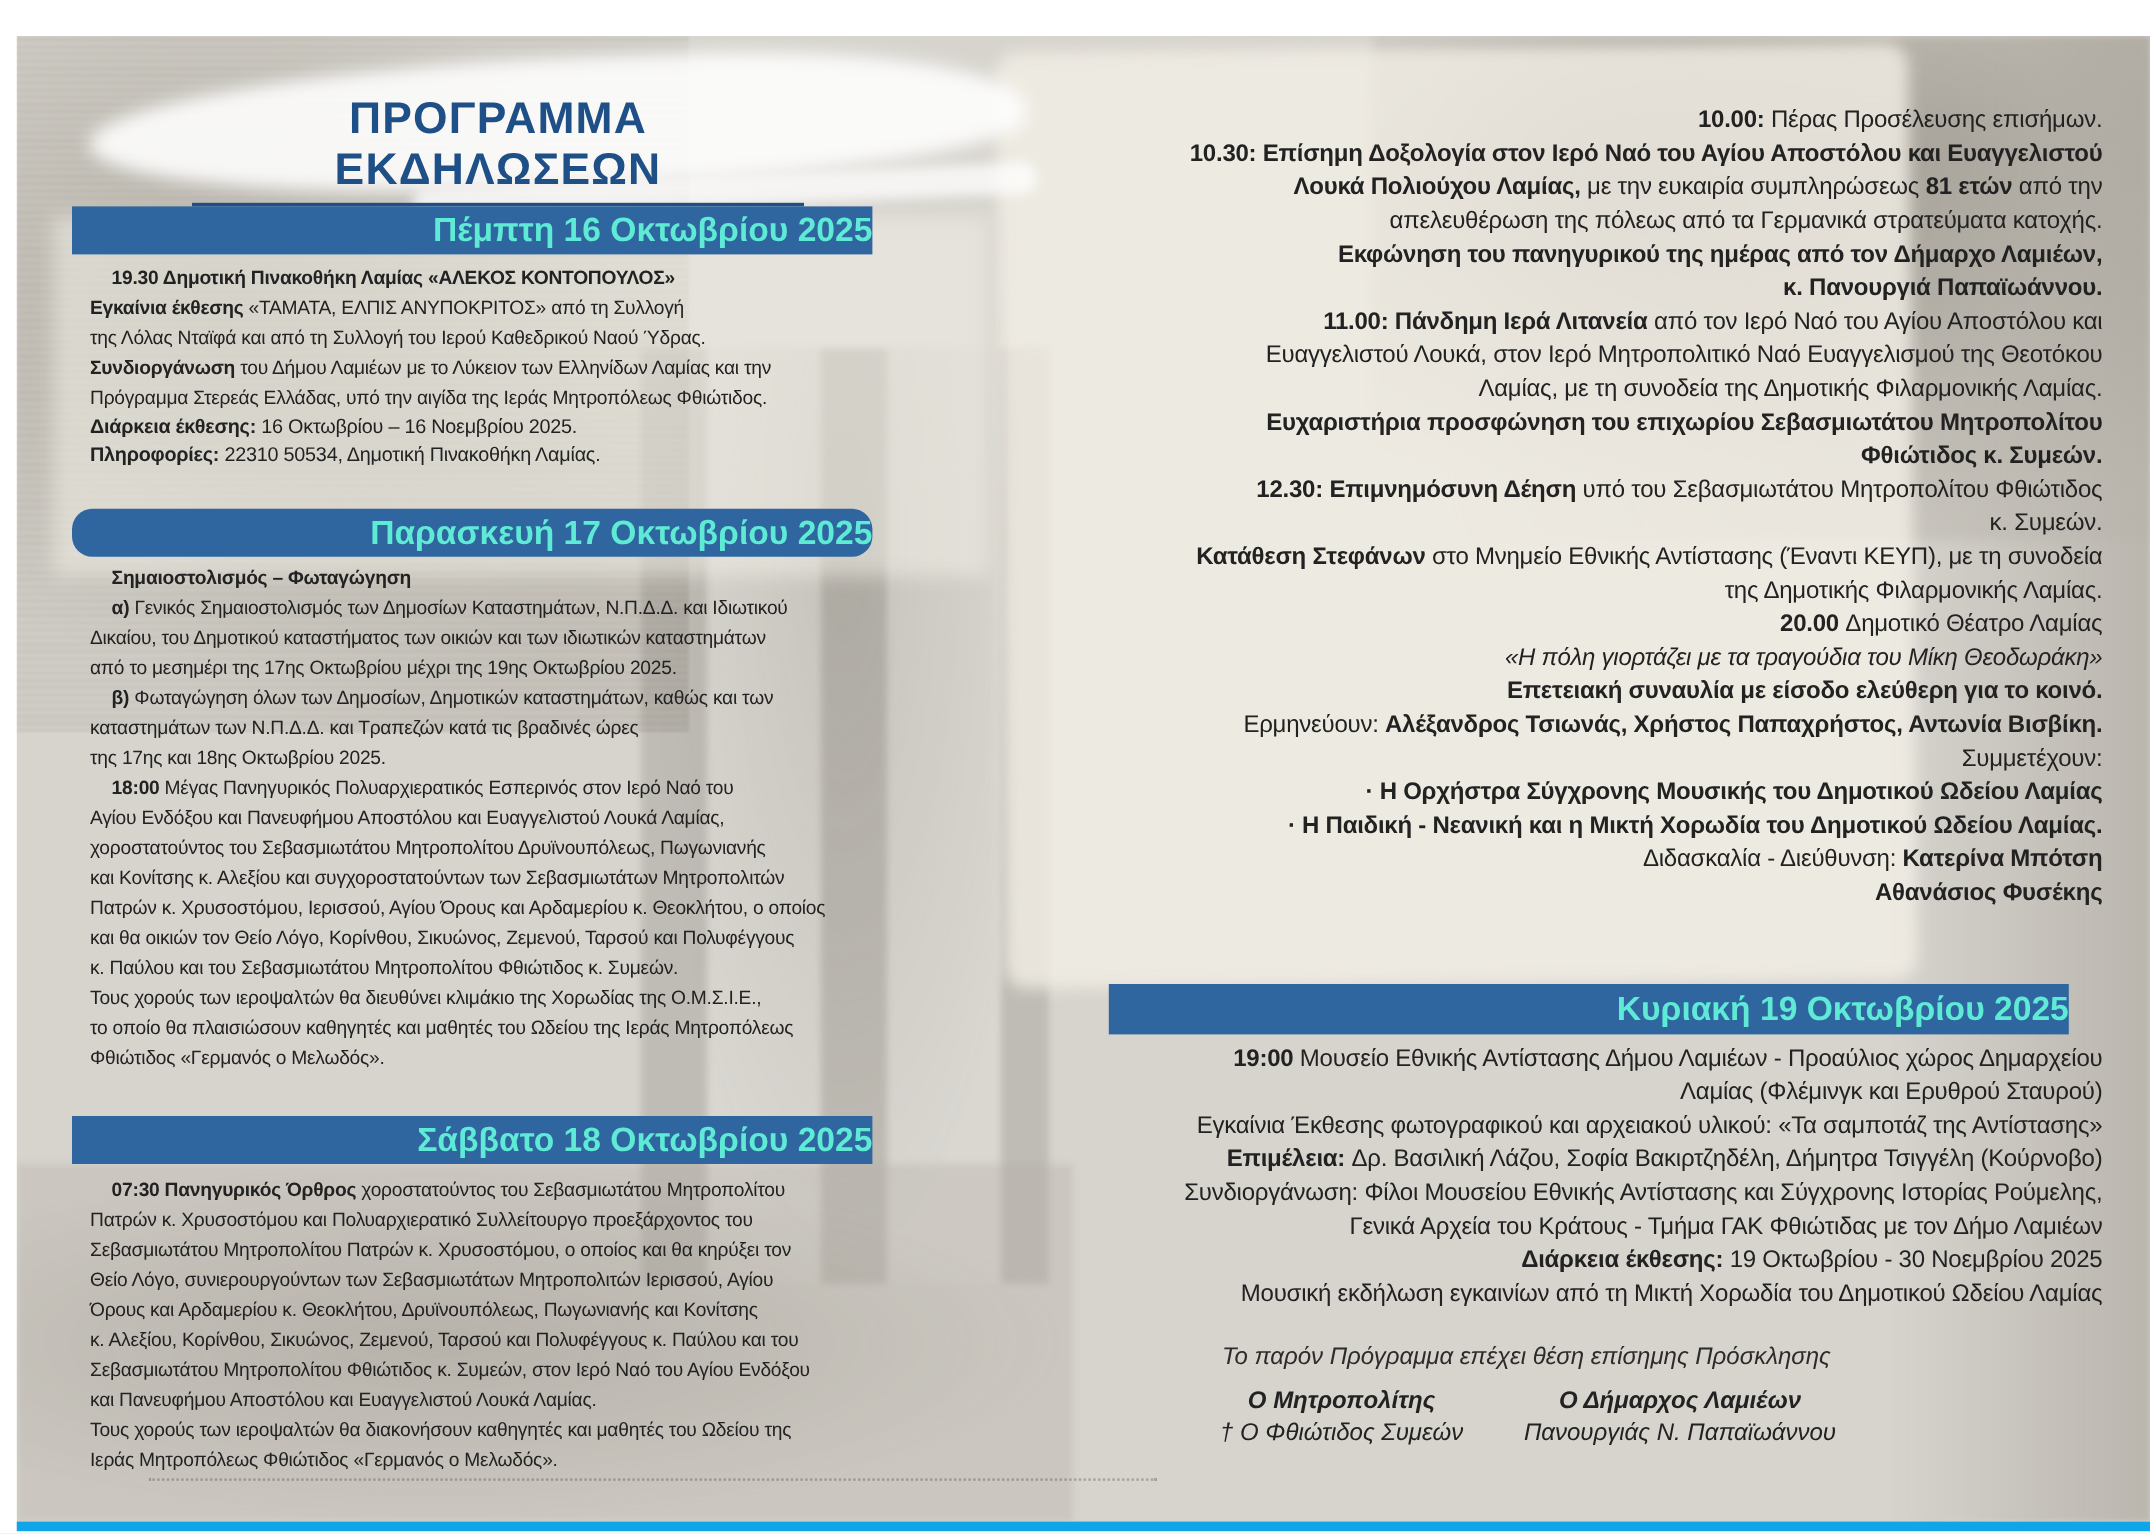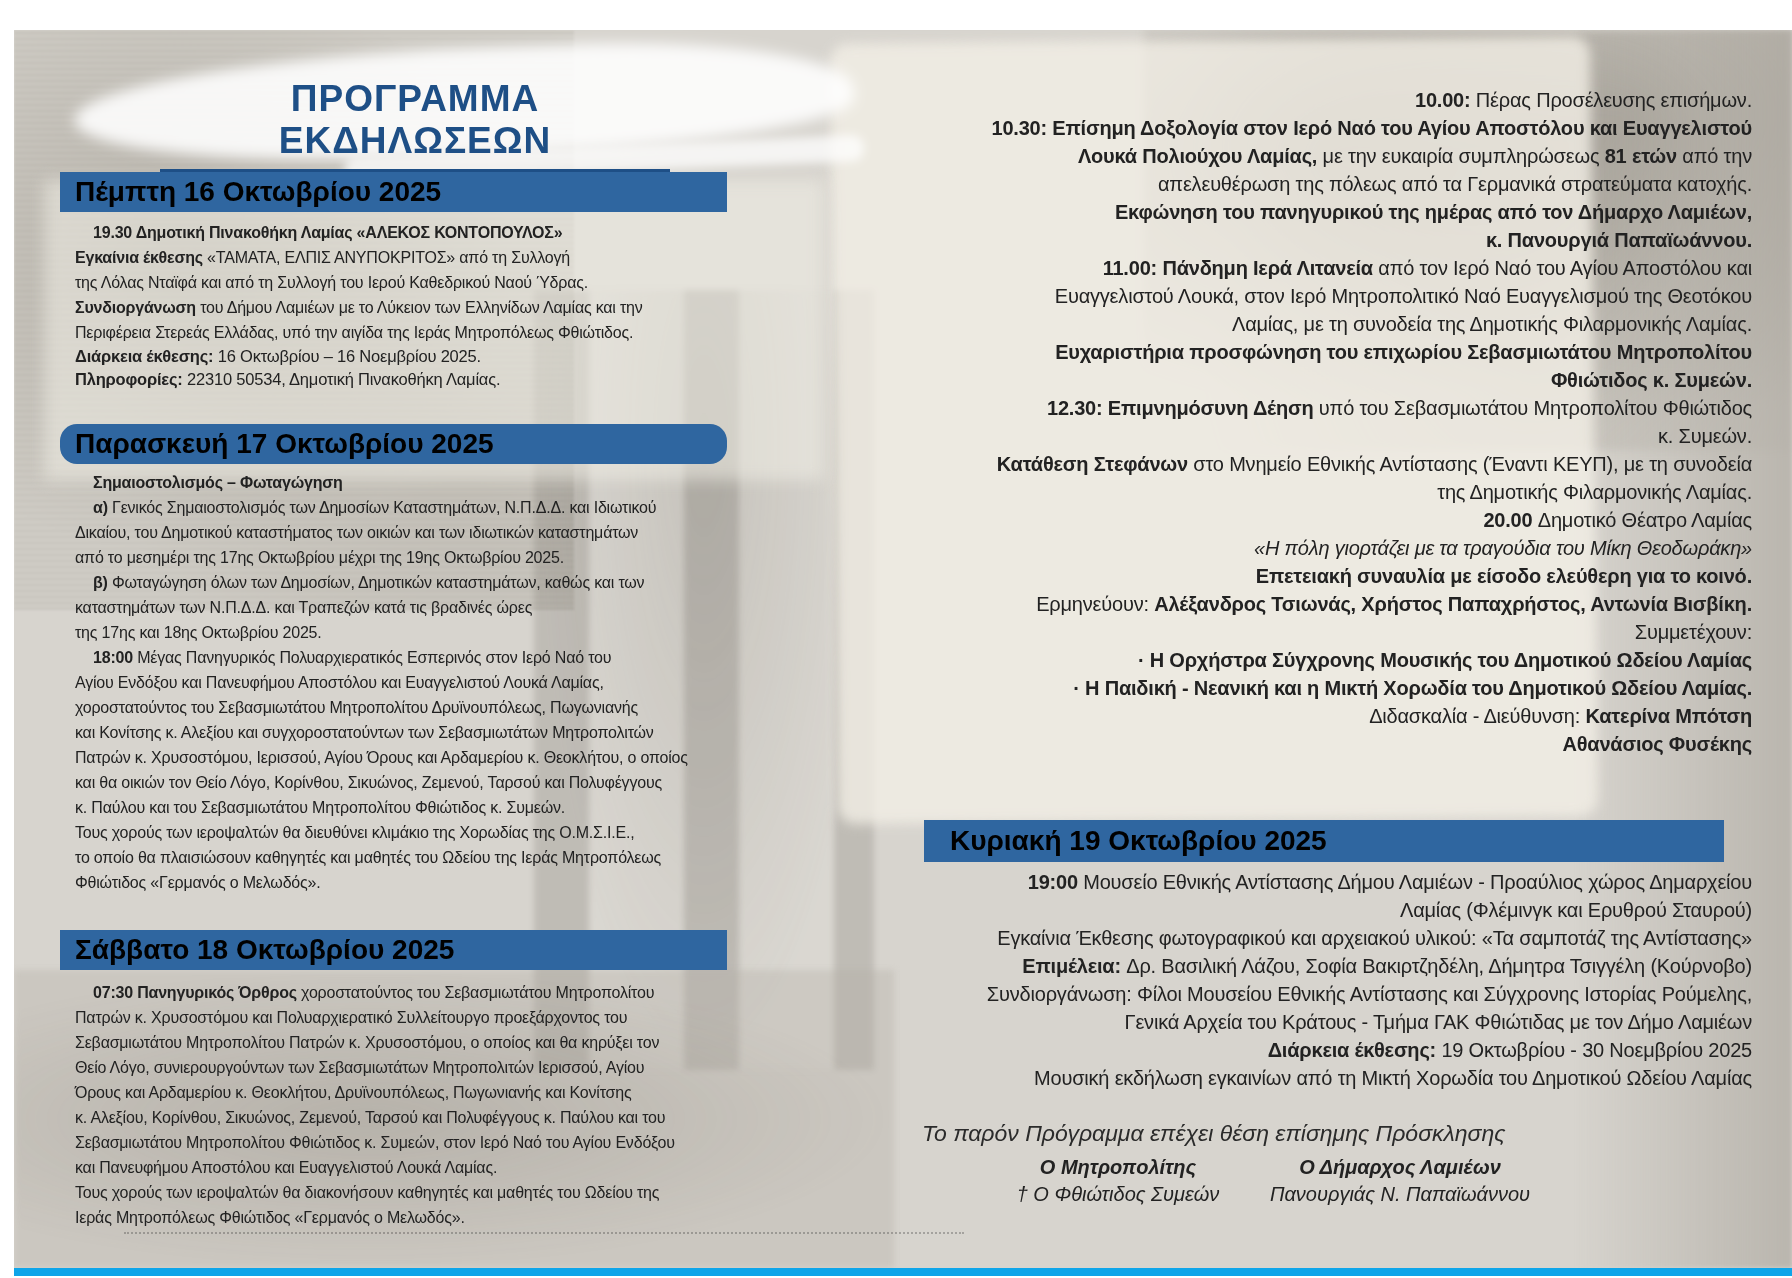--- a/index.html
+++ b/index.html
@@ -94,22 +94,22 @@
     display:inline-block;
     font-size:37px;font-weight:700;letter-spacing:1px;word-spacing:12px;
     color:var(--title-blue,#1e4f86);
     border-bottom:3px solid var(--title-blue,#1e4f86);
     padding:0 6px 7px 6px;
   }
   
   .bar{
     position:absolute;height:40px;
     background:var(--section-bar,#2f66a0);
-    color:#000000;font-weight:700;font-size:28px;line-height:40px;
-    padding-left:15px;white-space:nowrap;
+    color:#5eead4;font-weight:700;font-size:28px;line-height:40px;
+    padding-left:15px;white-space:nowrap;text-align:right;
   }
   .bar-thu{left:46px;top:142px;width:667px;}
   .bar-fri{left:46px;top:394px;width:667px;border-radius:17px;}
   .bar-sat{left:46px;top:900px;width:667px;}
   .bar-sun{left:910px;top:790px;width:800px;padding-left:26px;height:42px;line-height:42px;}
   
   .block{position:absolute;color:#222;}
   .block .ln{white-space:nowrap;}
   .left-col .ln{font-size:16px;line-height:25px;letter-spacing:-.2px;}
   .right-col .ln{font-size:20px;line-height:28px;letter-spacing:-.2px;text-align:right;}
@@ -120,21 +120,21 @@
   .run-b{font-weight:700;}
   .run-bi{font-weight:400;font-style:italic;}
   .blk-thu{left:61px;top:190px;width:775px;}
   .blk-fri{left:61px;top:440px;width:775px;}
   .blk-sat{left:61px;top:950px;width:775px;}
   .blk-satcont{left:908px;top:56px;width:830px;}
   .blk-sun{left:908px;top:838px;width:830px;}
   
   .footer-note{
     position:absolute;left:908px;top:1090px;width:700px;
-    font-style:italic;font-size:23px;color:#2b2b2b;
+    text-align:center;font-style:italic;font-size:20px;color:#2b2b2b;
   }
   .sig{position:absolute;top:1124px;width:320px;text-align:center;color:#222;}
   .sig-left{left:944px;}
   .sig-right{left:1226px;}
   .sig .sig-title{font-weight:700;font-style:italic;font-size:20px;line-height:27px;}
   .sig .sig-name{font-style:italic;font-size:20px;line-height:27px;}
 </style>
 </head>
 <body>
 
@@ -157,21 +157,21 @@
     </div>
 
     <div class="bar bar-thu">
       <span>Πέμπτη 16 Οκτωβρίου 2025</span>
     </div>
     <div class="block left-col blk-thu">
         <div class="ln indent"><span class="run-b">19.30 Δημοτική Πινακοθήκη Λαμίας «ΑΛΕΚΟΣ ΚΟΝΤΟΠΟΥΛΟΣ»</span></div>
         <div class="ln"><span class="run-b">Εγκαίνια έκθεσης </span><span class="run-r">«ΤΑΜΑΤΑ, ΕΛΠΙΣ ΑΝΥΠΟΚΡΙΤΟΣ» από τη Συλλογή</span></div>
         <div class="ln"><span class="run-r">της Λόλας Νταϊφά και από τη Συλλογή του Ιερού Καθεδρικού Ναού Ύδρας.</span></div>
         <div class="ln"><span class="run-b">Συνδιοργάνωση </span><span class="run-r">του Δήμου Λαμιέων με το Λύκειον των Ελληνίδων Λαμίας και την</span></div>
-        <div class="ln"><span class="run-r">Περιφέρεια Στερεάς Ελλάδας, υπό την αιγίδα της Ιεράς Μητροπόλεως Φθιώτιδος.</span></div>
+        <div class="ln"><span class="run-r">Πρόγραμμα Στερεάς Ελλάδας, υπό την αιγίδα της Ιεράς Μητροπόλεως Φθιώτιδος.</span></div>
         <div class="ln small"><span class="run-b">Διάρκεια έκθεσης: </span><span class="run-r">16 Οκτωβρίου – 16 Νοεμβρίου 2025.</span></div>
         <div class="ln small"><span class="run-b">Πληροφορίες: </span><span class="run-r">22310 50534, Δημοτική Πινακοθήκη Λαμίας.</span></div>
       </div>
 
     <div class="bar bar-fri">
       <span>Παρασκευή 17 Οκτωβρίου 2025</span>
     </div>
     <div class="block left-col blk-fri">
         <div class="ln indent"><span class="run-b">Σημαιοστολισμός – Φωταγώγηση</span></div>
         <div class="ln indent"><span class="run-b">α) </span><span class="run-r">Γενικός Σημαιοστολισμός των Δημοσίων Καταστημάτων, Ν.Π.Δ.Δ. και Ιδιωτικού</span></div>

